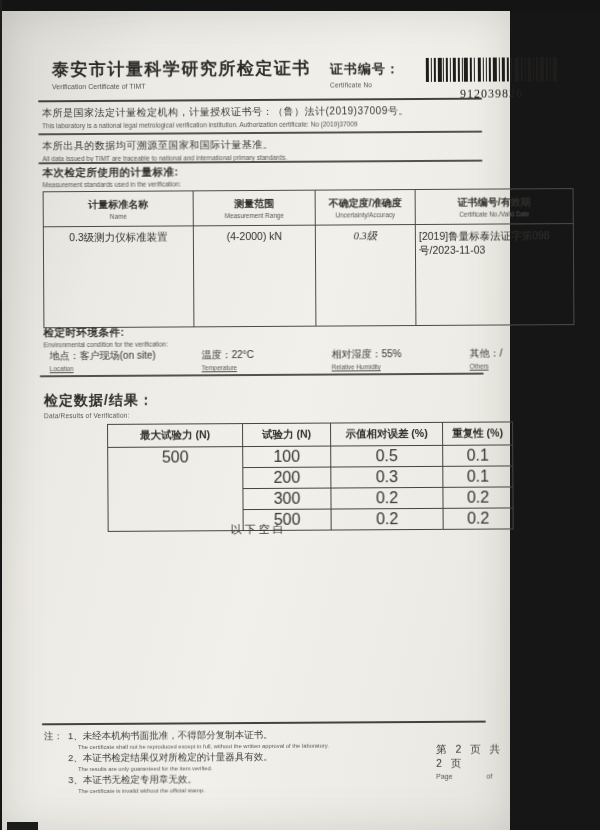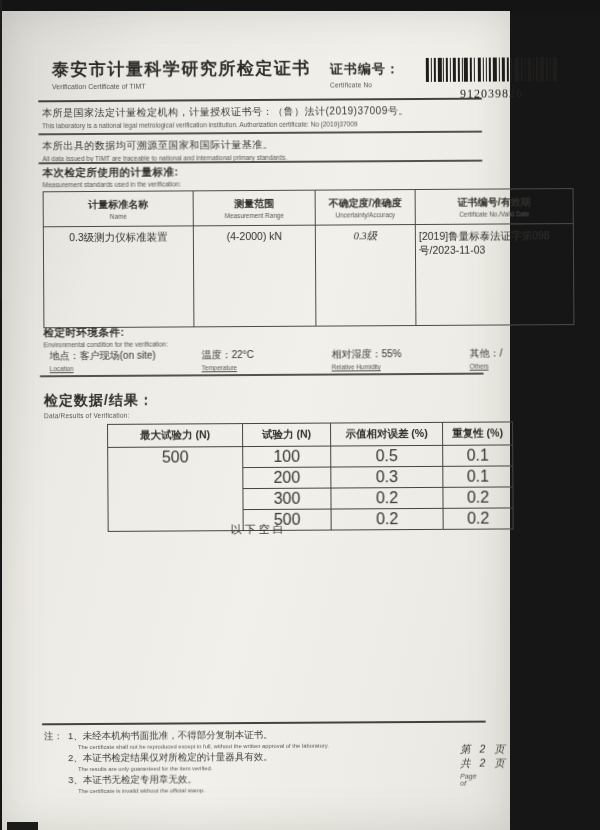--- a/index.html
+++ b/index.html
@@ -251,21 +251,21 @@
           <div class="note-cn">1、未经本机构书面批准，不得部分复制本证书。</div>
           <div class="note-en">The certificate shall not be reproduced except in full, without the written approval of the laboratory.</div>
           <div class="note-cn">2、本证书检定结果仅对所检定的计量器具有效。</div>
           <div class="note-en">The results are only guaranteed for the item verified.</div>
           <div class="note-cn">3、本证书无检定专用章无效。</div>
           <div class="note-en">The certificate is invalid without the official stamp.</div>
         </div>
       </div>
     </div>
 
-    <div class="abs" style="left:456px;top:733px;font-style:italic;">
+    <div class="abs" style="left:432px;top:733px;">
       <div class="page-cn">第 2 页 共 2 页</div>
       <div class="page-en">
         <span>Page</span><span style="display:inline-block;width:34px;"></span><span>of</span>
       </div>
     </div>
 
   </div>
 </div>
 
 <div class="topbar"></div>

